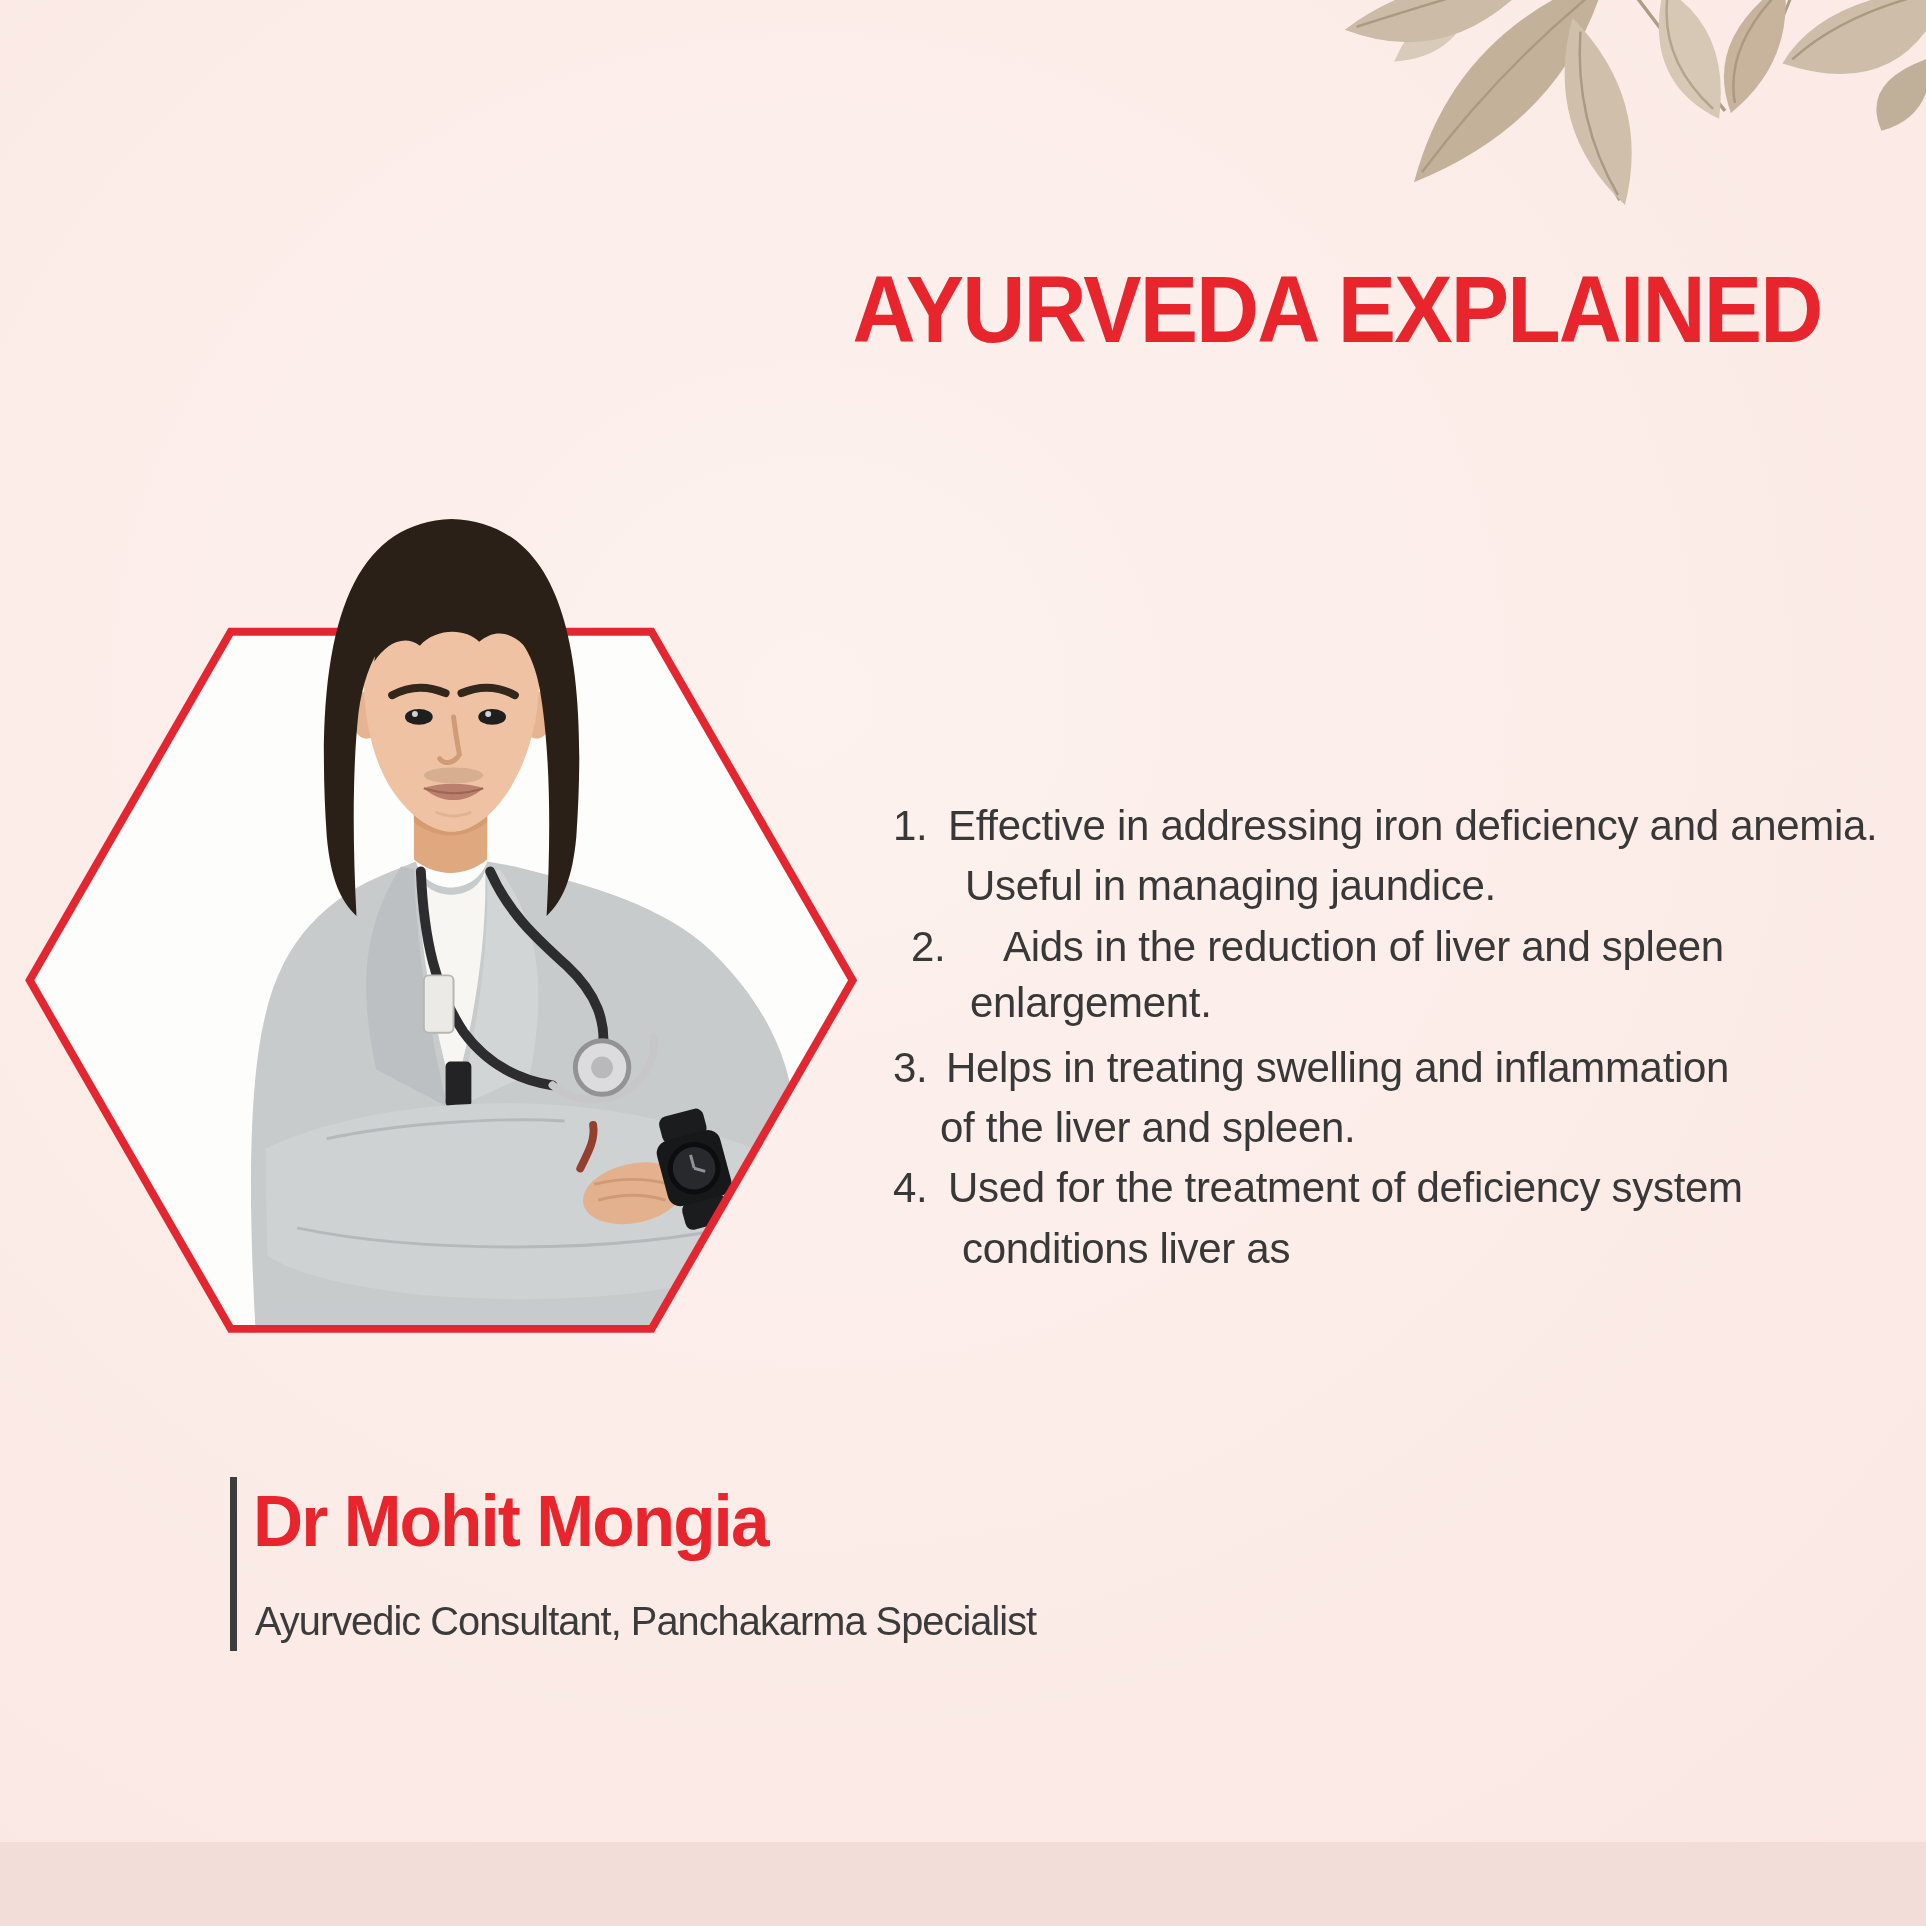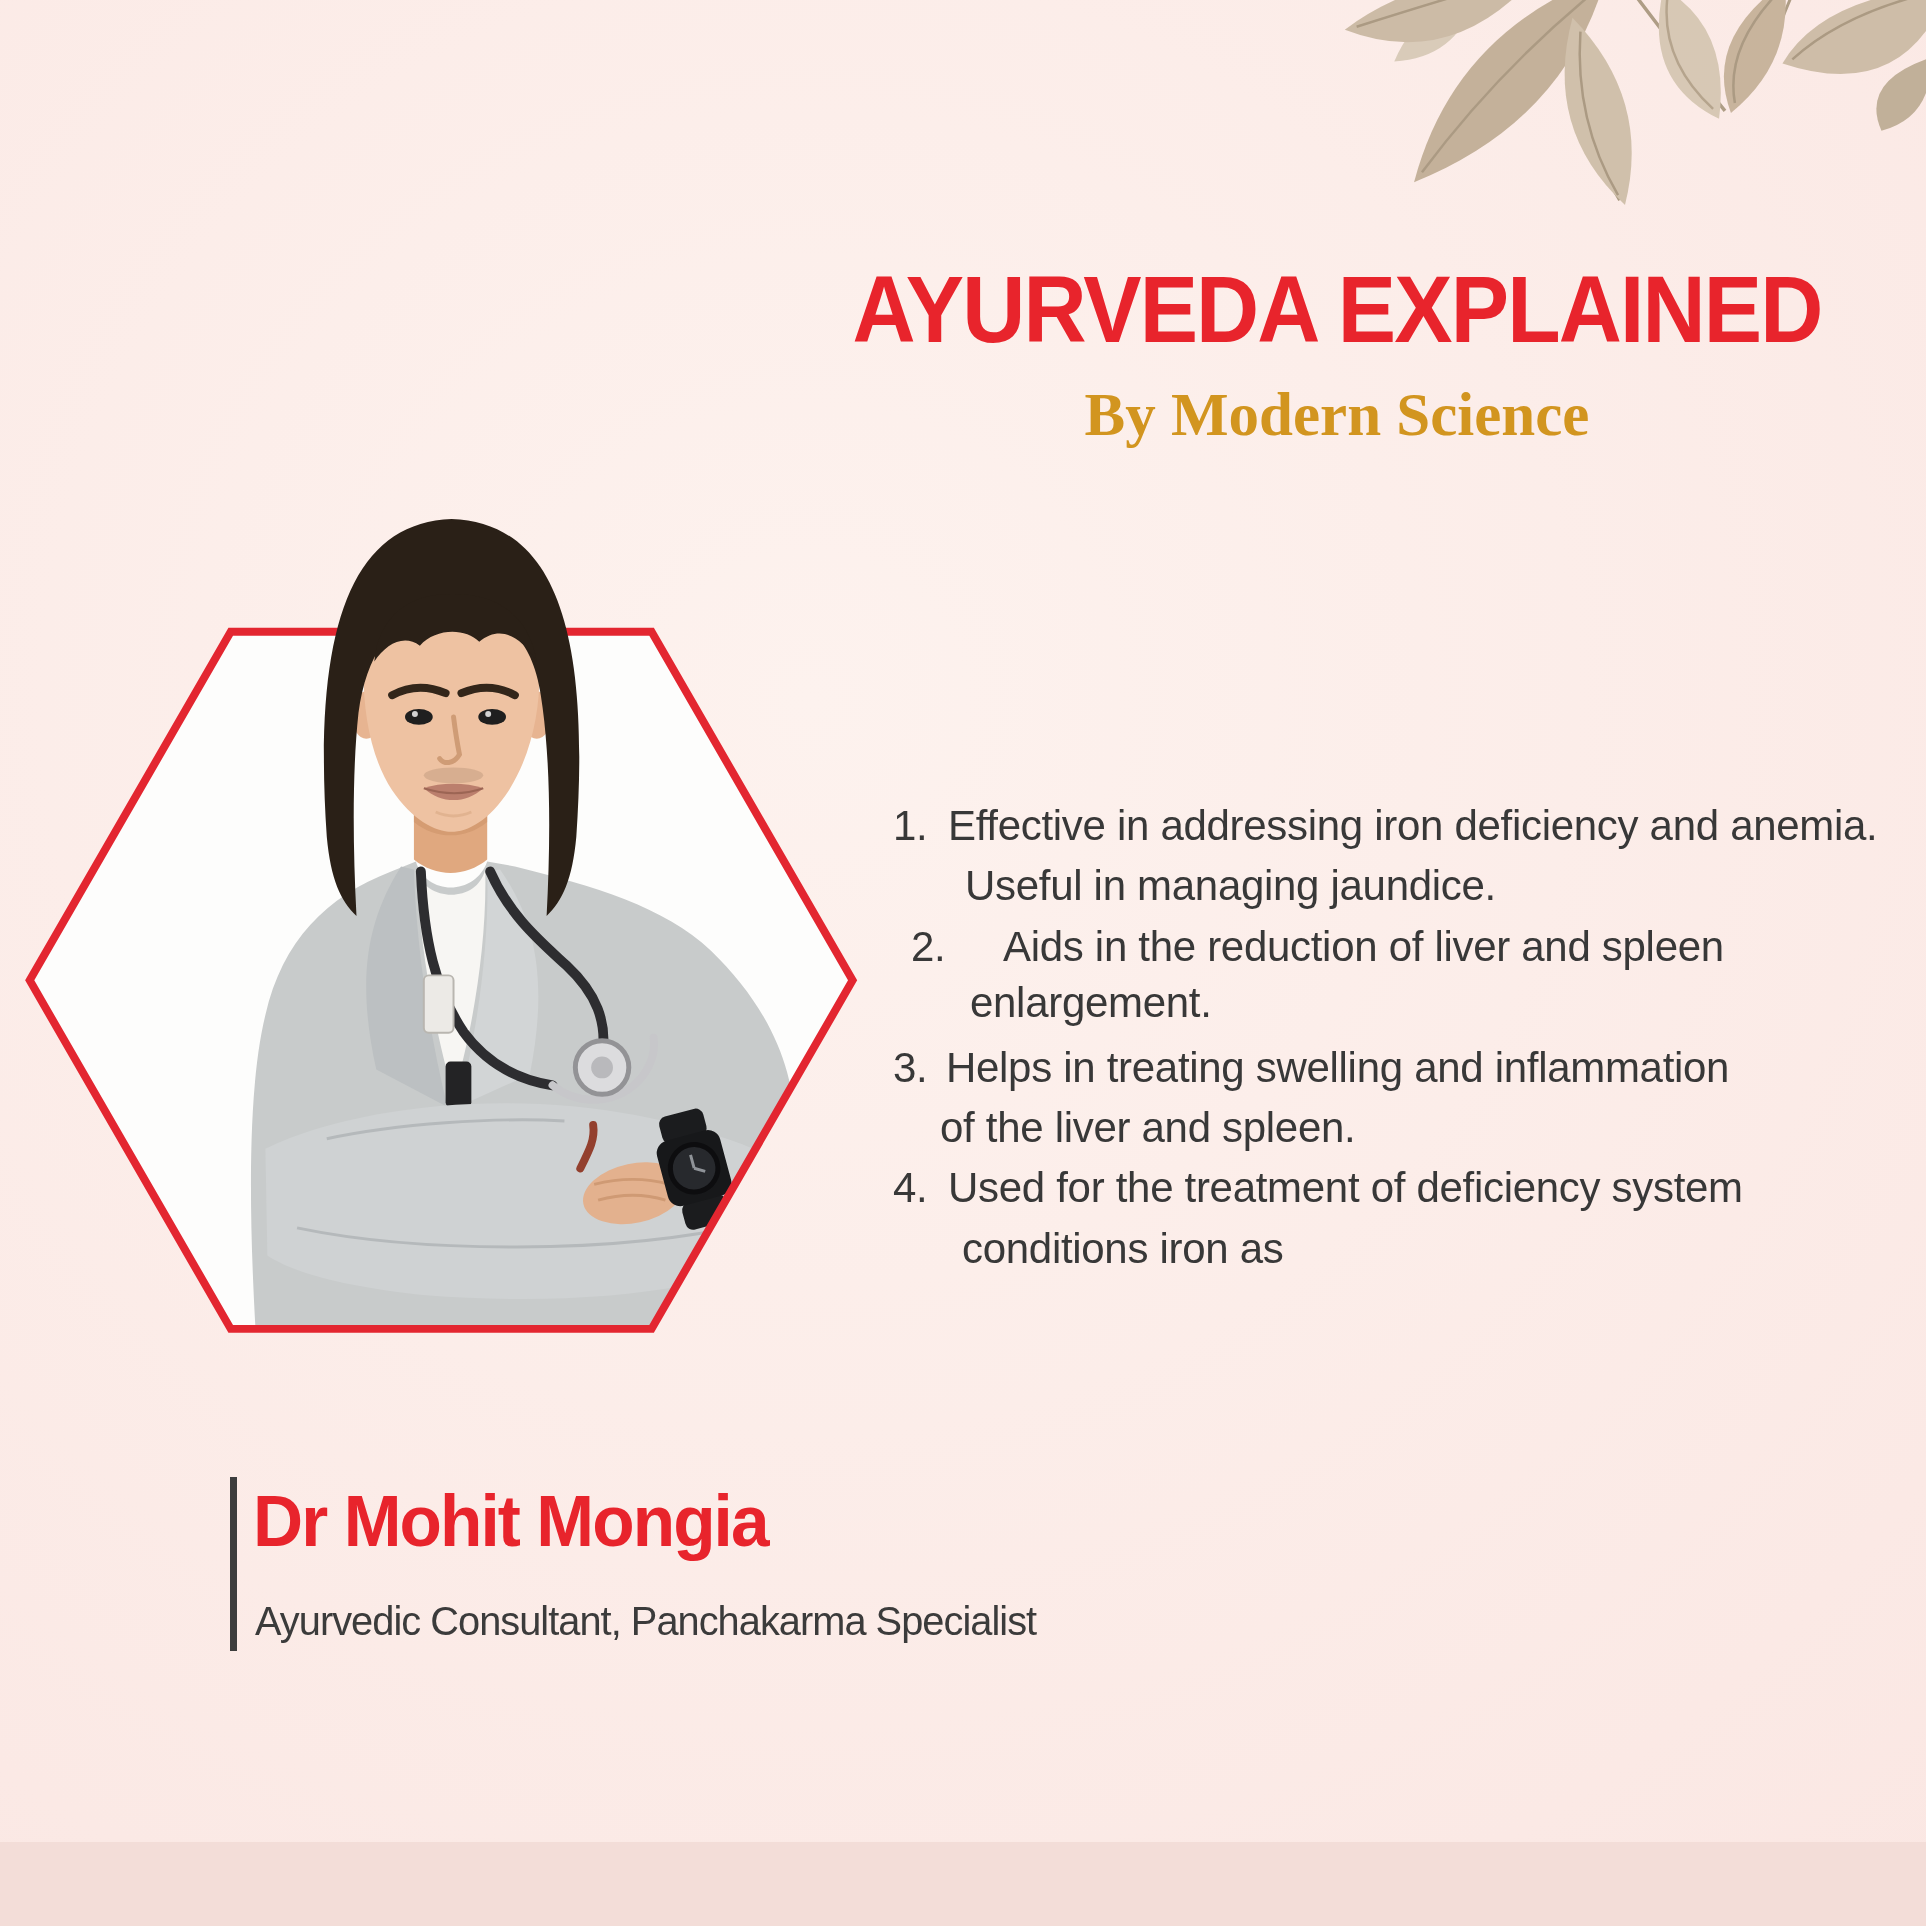--- a/index.html
+++ b/index.html
@@ -135,36 +135,35 @@
         <path d="M 458 724 C 460 740 462 752 464 762 C 458 772 448 772 444 766" stroke="#cf9c76" stroke-width="5" fill="none" stroke-linecap="round"></path>
         <ellipse cx="458" cy="783" rx="30" ry="8" fill="#8a6a50" opacity="0.22"></ellipse>
         <path d="M 428 796 C 445 790 470 790 488 796 C 470 812 446 812 428 796 Z" fill="#bb7f6d"></path>
         <path d="M 428 796 C 450 803 468 803 488 796" stroke="#9c6554" stroke-width="2" fill="none"></path>
         <path d="M 440 820 Q 458 828 476 820" stroke="#d8a983" stroke-width="3" fill="none" opacity="0.6"></path>
       </g>
     </g>
   </svg>
 
   <div class="abs title">AYURVEDA EXPLAINED</div>
-  <div class="abs subtitle">By Modern Science</div>
 
 
   <div id="benefits-list">
       <div class="abs benefit-marker" style="left: 893px; top: 800px;">1.</div>
       <div class="abs benefit-line" style="left: 948px; top: 800px; text-align: center;">Effective in addressing iron deficiency and anemia.</div>
       <div class="abs benefit-line" style="left: 965px; top: 860px;">Useful in managing jaundice.</div>
       <div class="abs benefit-marker" style="left: 911px; top: 921px;">2.</div>
       <div class="abs benefit-line" style="left: 1003px; top: 921px;">Aids in the reduction of liver and spleen</div>
       <div class="abs benefit-line" style="left: 970px; top: 977px;">enlargement.</div>
       <div class="abs benefit-marker" style="left: 893px; top: 1042px;">3.</div>
       <div class="abs benefit-line" style="left: 946px; top: 1042px;">Helps in treating swelling and inflammation</div>
       <div class="abs benefit-line" style="left: 940px; top: 1102px;">of the liver and spleen.</div>
       <div class="abs benefit-marker" style="left: 893px; top: 1162px;">4.</div>
       <div class="abs benefit-line" style="left: 948px; top: 1162px;">Used for the treatment of deficiency system</div>
-      <div class="abs benefit-line" style="left: 962px; top: 1223px;">conditions iron as</div>
+      <div class="abs benefit-line" style="left: 962px; top: 1223px;">conditions liver as</div>
     </div>
 
   <div class="abs name-bar"></div>
   <div class="abs doctor-name">Dr Mohit Mongia</div>
   <div class="abs doctor-credentials">Ayurvedic Consultant, Panchakarma Specialist</div>
 
 </div>
 
 
 </body></html>

